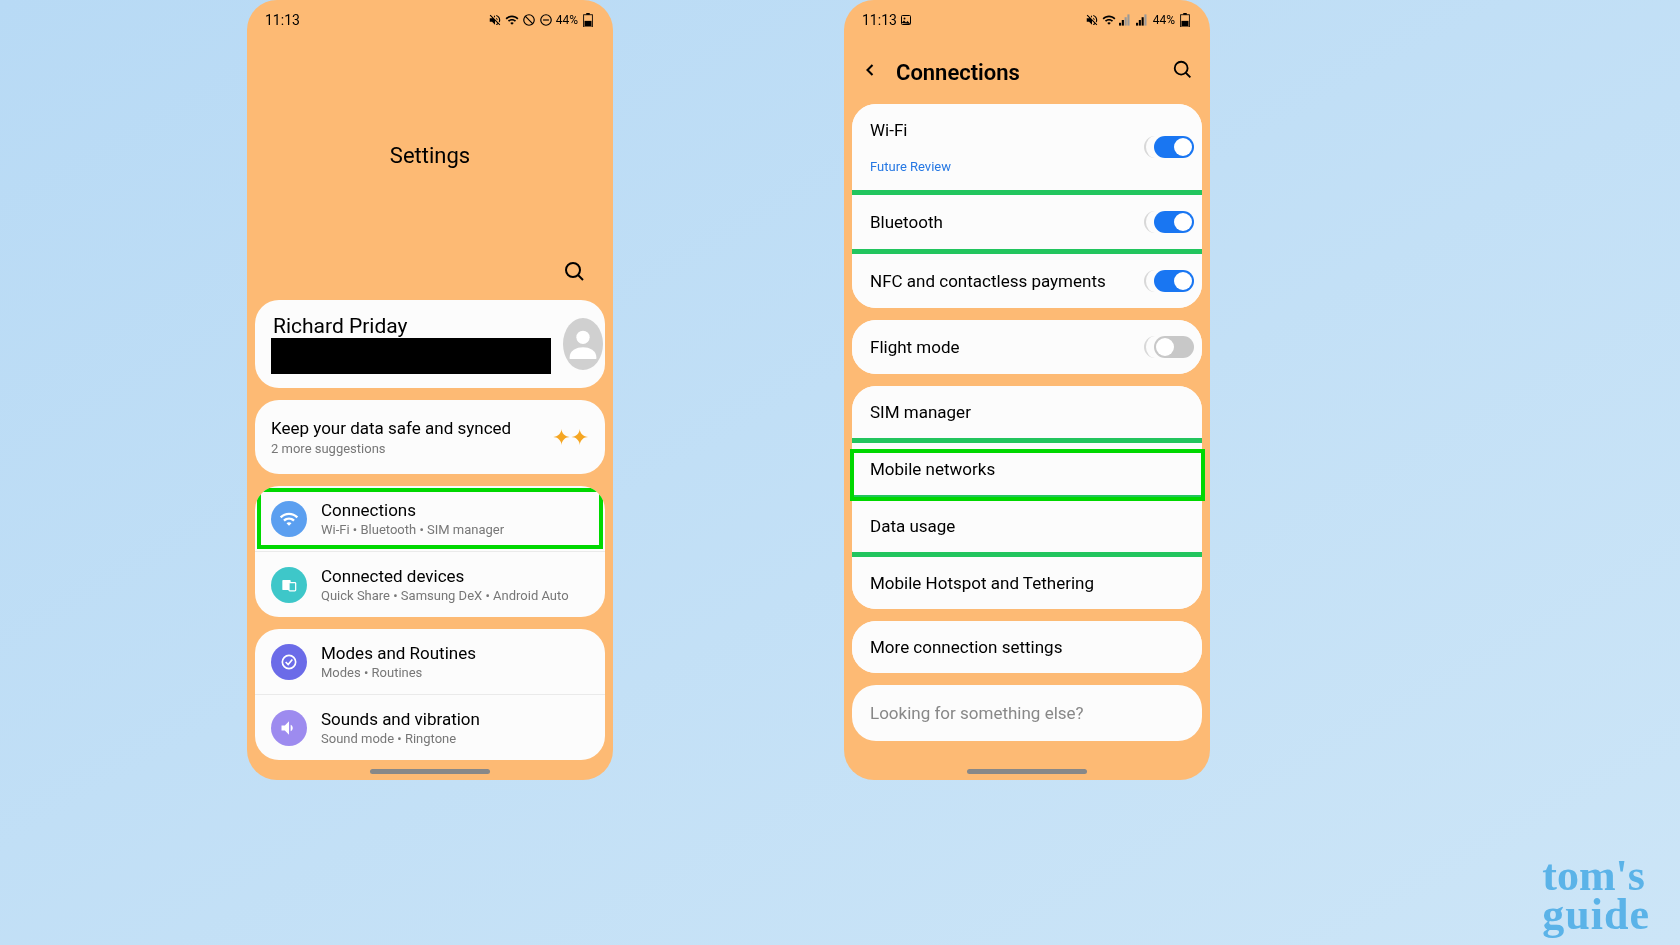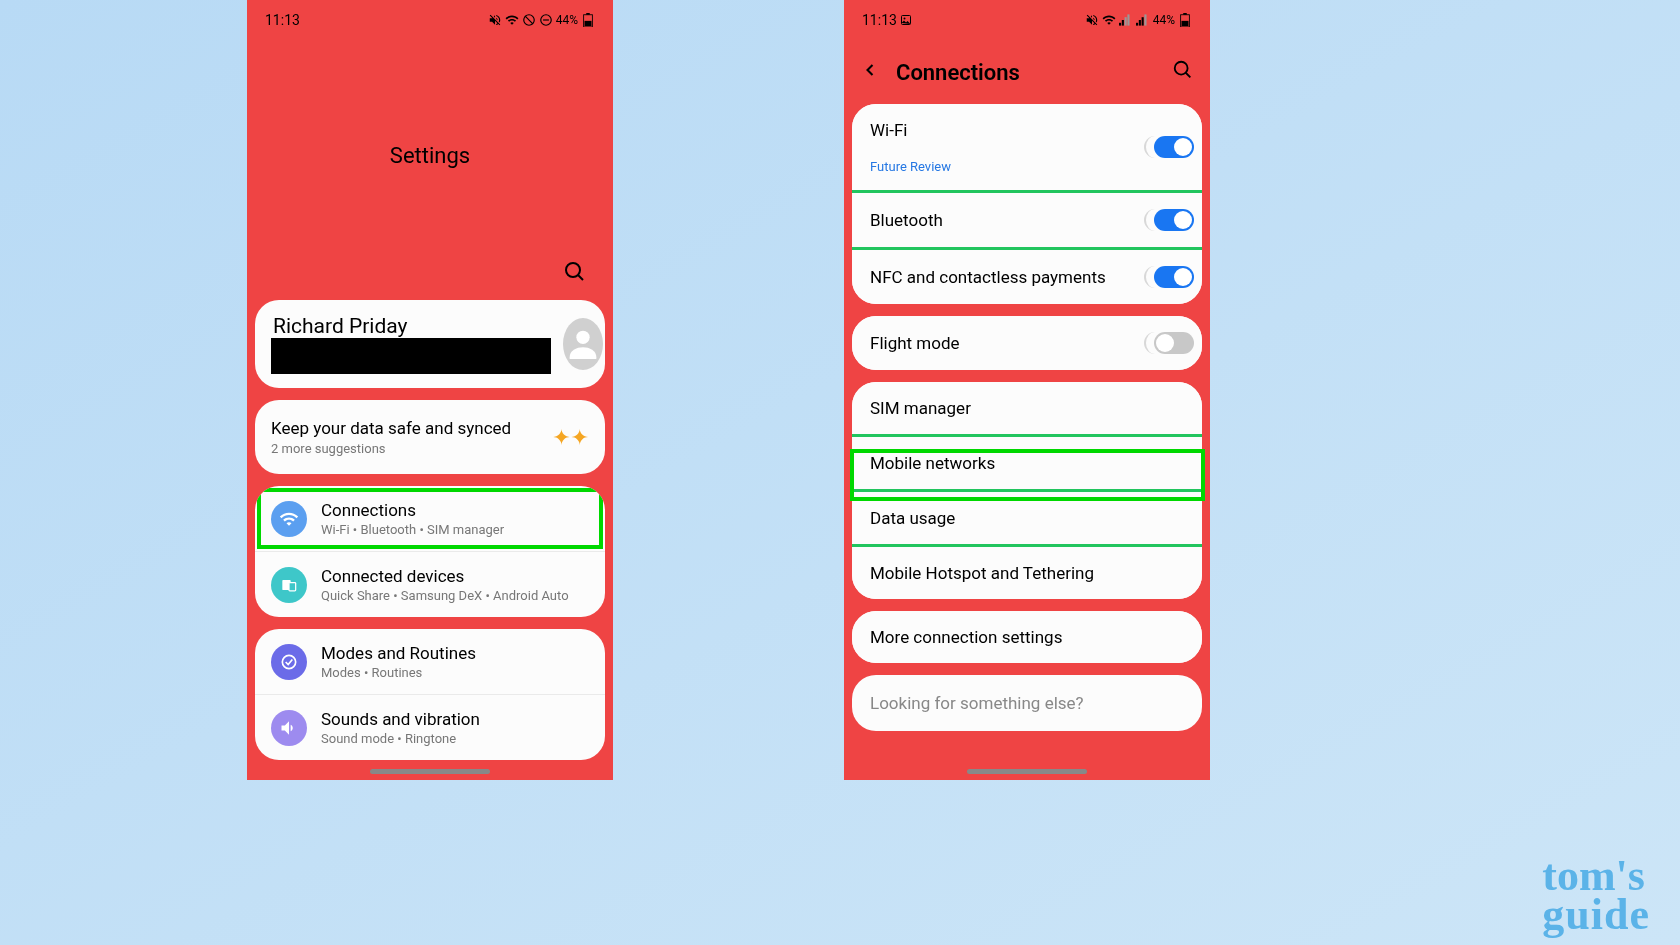--- a/index.html
+++ b/index.html
@@ -8,22 +8,23 @@
   height: 945px;
   background: linear-gradient(to bottom right, #b8daf5, #cce5f7);
   font-family: -apple-system, BlinkMacSystemFont, 'Segoe UI', Roboto, sans-serif;
   position: relative;
   overflow: hidden;
 }
 .phone {
   position: absolute;
   width: 366px;
   height: 780px;
-  background: #ef4444;
+  background: #fdba74;
   top: 0;
+  border-radius: 30px;
 }
 .phone-left { left: 247px; }
 .phone-right { left: 844px; }
 .status-bar {
   height: 40px;
   display: flex;
   align-items: center;
   justify-content: space-between;
   padding: 0 18px;
   font-size: 14px;
@@ -85,21 +86,21 @@
   border: 4px solid #00d800; pointer-events: none; z-index: 5;
 }
 .conn-header {
   display: flex; align-items: center; gap: 16px; padding: 18px 16px;
 }
 .back-btn { font-size: 24px; }
 .conn-title { font-size: 22px; font-weight: 600; flex: 1; }
 .conn-section { margin: 0 8px 12px; }
 .conn-item {
   padding: 16px 18px; display: flex; align-items: center; justify-content: space-between;
-  border-bottom: 3px solid #22c55e; position: relative;
+  border-bottom: 5px solid #22c55e; position: relative;
   background: #fcfcfc;
 }
 .conn-card { border-radius: 24px; overflow: hidden; background: #fcfcfc; margin-bottom: 12px; }
 .conn-card .conn-item:last-child { border-bottom: none; }
 .conn-label { font-size: 17px; color: #000; }
 .conn-sub { font-size: 13px; color: #777; margin-top: 19px; }
 .conn-sub.link { color: #2678e3; }
 .toggle {
   width: 40px; height: 22px; border-radius: 11px; position: relative;
   border-left: 2px solid #d8d8d8;

